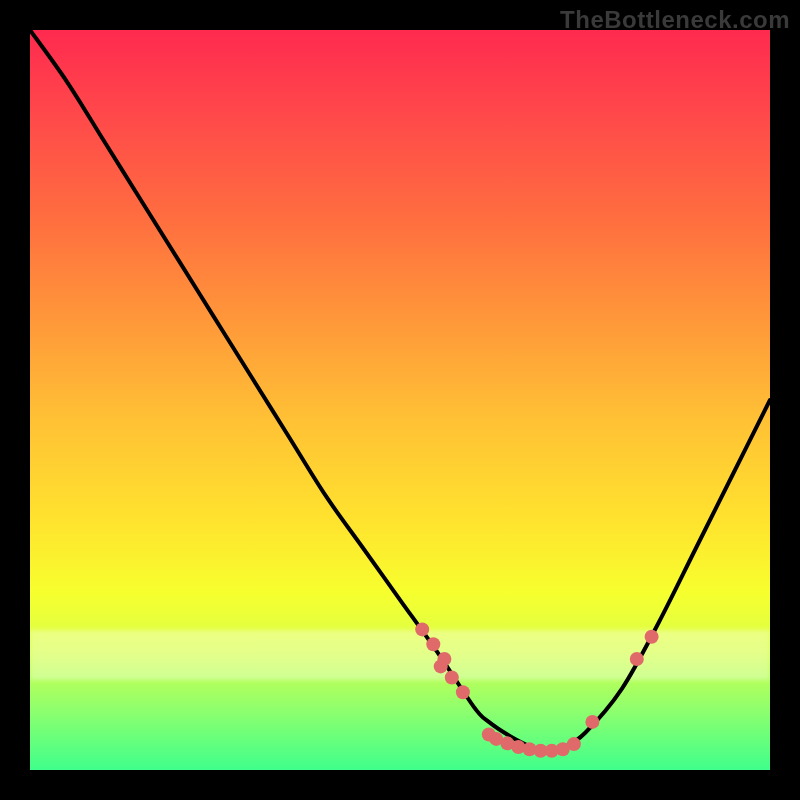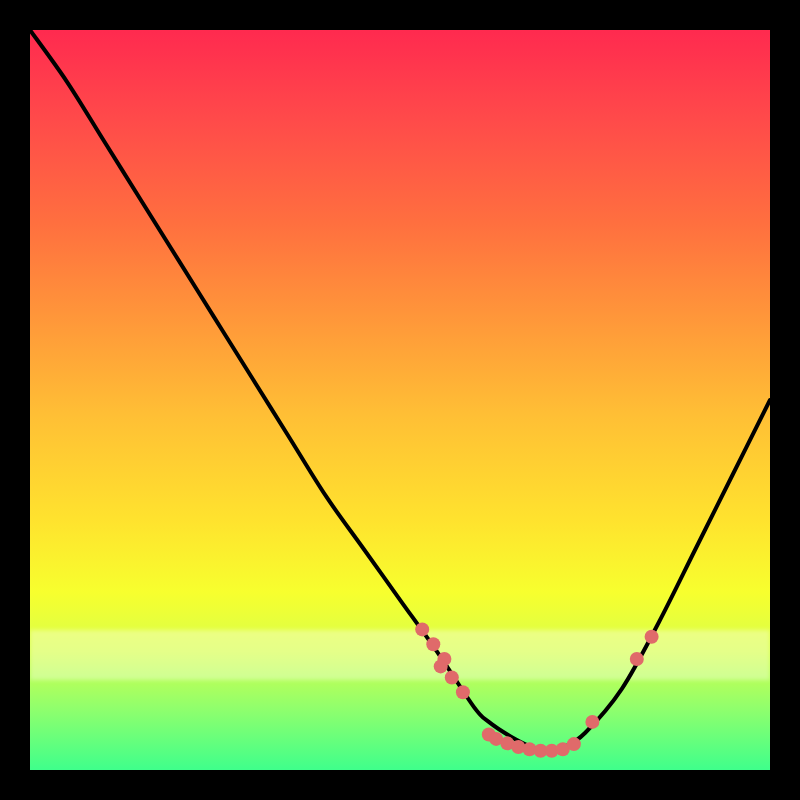--- a/index.html
+++ b/index.html
@@ -63,20 +63,21 @@
   }
   svg.curve {
     position: absolute;
     inset: 0;
   }
 </style>
 </head>
 <body>
 
 <div class="frame">
+  <div class="watermark">TheBottleneck.com</div>
 
   <div class="plot-area">
     <div class="gradient"></div>
     <div class="soft-band"></div>
     <svg class="curve" viewBox="0 0 740 740" preserveAspectRatio="none">
       <path id="curve-path" fill="none" stroke-width="4" stroke-linecap="round" stroke-linejoin="round" d="M 0 0 C 6.166666666666667 8.633333333333326, 24.666666666666668 33.30000000000007, 37 51.799999999999955 C 49.333333333333336 70.29999999999995, 61.66666666666667 91.26666666666665, 74 111 C 86.33333333333333 130.73333333333335, 98.66666666666667 150.46666666666658, 111 170.19999999999993 C 123.33333333333334 189.9333333333334, 135.66666666666666 209.66666666666663, 148 229.40000000000003 C 160.33333333333334 249.13333333333333, 172.66666666666666 268.86666666666673, 185 288.6 C 197.33333333333334 308.3333333333333, 209.66666666666666 328.06666666666666, 222 347.79999999999995 C 234.33333333333331 367.5333333333333, 246.66666666666669 387.2666666666667, 259 407 C 271.3333333333333 426.73333333333335, 283.6666666666667 447.7, 296 466.2 C 308.3333333333333 484.70000000000005, 320.6666666666667 500.73333333333335, 333 518 C 345.3333333333333 535.2666666666667, 357.6666666666667 552.5333333333333, 370 569.8 C 382.3333333333333 587.0666666666666, 394.6666666666667 603.7166666666667, 407.00000000000006 621.6 C 419.3333333333333 639.4833333333333, 435.3666666666667 665.3833333333333, 444 677.1 C 452.6333333333333 688.8166666666666, 452.6333333333333 686.9666666666667, 458.8 691.9 C 464.9666666666667 696.8333333333334, 473.6 702.3833333333333, 481 706.7 C 488.40000000000003 711.0166666666667, 497.0333333333334 715.3333333333334, 503.20000000000005 717.8 C 509.3666666666666 720.2666666666667, 513.0666666666666 721.5, 518 721.5 C 522.9333333333333 721.5, 526.6333333333333 720.8833333333333, 532.8 717.8 C 538.9666666666666 714.7166666666667, 545.1333333333333 712.8666666666667, 555 703 C 564.8666666666667 693.1333333333333, 579.6666666666666 677.1, 592 658.6 C 604.3333333333334 640.1, 616.6666666666666 615.4333333333334, 629 592 C 641.3333333333334 568.5666666666666, 653.6666666666666 542.6666666666666, 666 518 C 678.3333333333334 493.3333333333333, 690.6666666666666 468.6666666666667, 703 444 C 715.3333333333334 419.3333333333333, 733.8333333333334 382.3333333333333, 740 370" stroke="#000000"></path>
       <g id="markers">
           <circle cx="392.20000000000005" cy="599.4" r="7" fill="#e06a6a"></circle>
           <circle cx="403.3" cy="614.2" r="7" fill="#e06a6a"></circle>
           <circle cx="414.40000000000003" cy="629" r="7" fill="#e06a6a"></circle>

